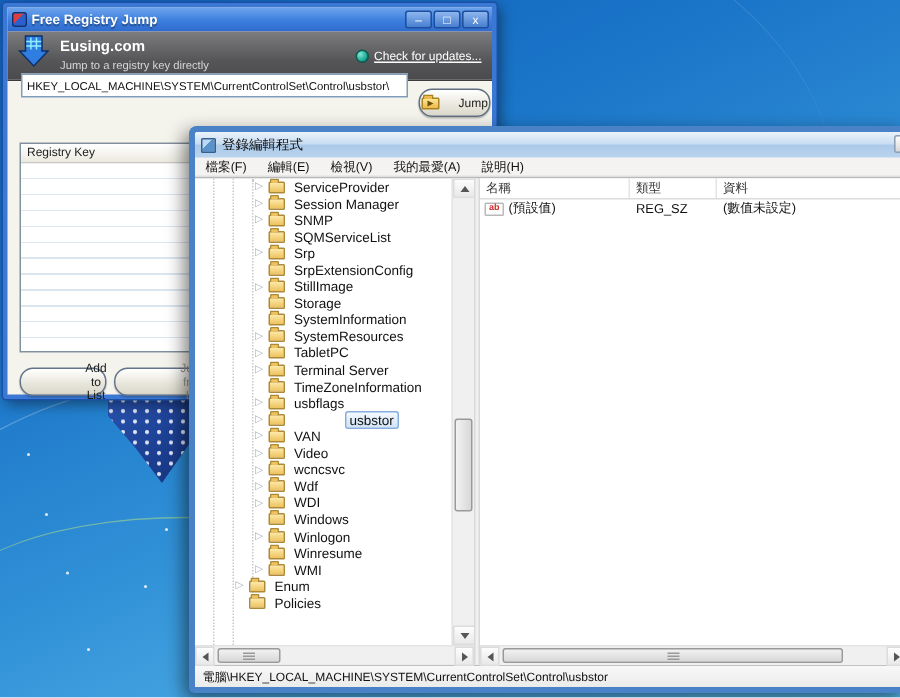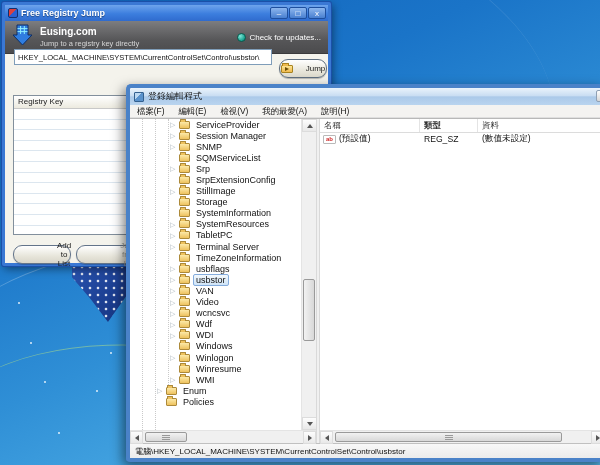--- a/index.html
+++ b/index.html
@@ -35,21 +35,21 @@
     color:#fff; background:linear-gradient(#8db6ee,#487fd0); border:1px solid #1e4f9e; border-radius:2px; }
   .fj-header { height:33px; background:linear-gradient(#7d7d7f,#565658 60%,#4b4b4d);
     display:flex; align-items:center; padding:0 7px; border-bottom:1px solid #3a3a3c; }
   .eusing-icon { flex:none; margin-right:7px; }
   .fj-brandbox { flex:1; line-height:1.25; }
   .fj-brand { color:#fff; font-weight:bold; font-size:10px; }
   .fj-tagline { color:#d6d6d6; font-size:7.5px; }
   .update-wrap { display:flex; align-items:center; gap:3px; }
   .update-icon { width:9px; height:9px; border-radius:50%; flex:none;
     background:radial-gradient(circle at 30% 30%,#7fe8d8,#17a08e 70%,#0c6e60); border:1px solid #0a5a4e; }
-  .update-link { color:#fff; font-size:8px; white-space:nowrap; }
+  .update-link { color:#fff; font-size:8px; text-decoration:underline; white-space:nowrap; }
 
   .fj-address { position:absolute; left:9px; top:44px; width:258px; height:16px;
     border:1px solid #7f9db9; background:#fff; font-size:7.6px; padding:0 3px;
     font-family:"Liberation Sans","DejaVu Sans",sans-serif; color:#111; }
   .fj-jumpbtn { position:absolute; left:274px; top:54px; width:48px; height:19px;
     border:1px solid #5f6f80; border-radius:9px; background:linear-gradient(#ffffff,#e9e7dc 60%,#dcd9cc);
     font-size:8px; color:#222; display:flex; align-items:center; justify-content:center; gap:13px;
     box-shadow:0 1px 1px rgba(0,0,0,.25); }
   .mini-folder { position:relative; width:12px; height:8px; flex:none;
     background:linear-gradient(#fde593,#efb94e); border:1px solid #a8831f; border-radius:1px; }
@@ -101,21 +101,21 @@
   .tree-row { position:relative; height:11.1px; display:flex; align-items:center; padding-left:40px; white-space:nowrap; }
   .tree-row.outer { padding-left:27px; }
   .tree-arrow { width:9px; flex:none; font-size:7px; line-height:9px; color:#a8b2ba; }
   .tree-arrow::before { content:"\25B7"; }
   .tree-row.leaf .tree-arrow { visibility:hidden; }
   .tree-folder { position:relative; width:11px; height:8px; flex:none; margin-right:3px;
     background:linear-gradient(#fce9a8,#eec25e); border:1px solid #ad8a3a; border-radius:1px; }
   .tree-folder::before { content:""; position:absolute; top:-3px; left:0; width:4px; height:2px;
     background:#eec25e; border:1px solid #ad8a3a; border-bottom:none; border-radius:1px 1px 0 0; }
   .tree-label { font-size:9px; color:#111; line-height:10px; padding:0 2px; border:1px solid transparent; }
-  .tree-row.selected .tree-label { background:linear-gradient(#f4f9fd,#cfe4f7); border:1px solid #84acdd; border-radius:2px; }
+  .tree-row.selected .tree-label { background:linear-gradient(#f4f9fd,#cfe4f7); border:1px solid #84acdd; border-radius:2px;margin-left:37px; }
 
   
   .re-vscroll { width:15px; flex:none; background:#f0f0f0; border-left:1px solid #e4e4e4; position:relative; }
   .sb-btn { position:absolute; left:0; width:15px; height:13px; background:linear-gradient(#fdfdfd,#e8e8e8);
     border:1px solid #dcdcdc; display:flex; align-items:center; justify-content:center; }
   .sb-up { top:0; } .sb-down { bottom:0; }
   .tri-up { width:0; height:0; border-left:3px solid transparent; border-right:3px solid transparent; border-bottom:4px solid #555; }
   .tri-down { width:0; height:0; border-left:3px solid transparent; border-right:3px solid transparent; border-top:4px solid #555; }
   .tri-left { width:0; height:0; border-top:3px solid transparent; border-bottom:3px solid transparent; border-right:4px solid #555; }
   .tri-right { width:0; height:0; border-top:3px solid transparent; border-bottom:3px solid transparent; border-left:4px solid #555; }
@@ -128,21 +128,21 @@
   .h-thumb { position:absolute; top:1px; bottom:1px; background:linear-gradient(#f2f2f2,#d8d8d8);
     border:1px solid #9a9a9a; border-radius:2px; display:flex; align-items:center; justify-content:center; }
   .h-thumb::after { content:""; width:8px; border-top:1px solid #999; box-shadow:0 2px 0 #999,0 -2px 0 #999; height:0; }
   .thumb-left-pane { left:15px; width:42px; }
   .thumb-right-pane { left:15px; right:42px; }
 
   .re-splitter { width:4px; flex:none; background:#f0f0f0; border-left:1px solid #d9d9d9; border-right:1px solid #d9d9d9; }
   .re-right { flex:1; display:flex; flex-direction:column; background:#fff; min-width:0; }
   .re-colheaders { height:14px; display:flex; border-bottom:1px solid #dcdcdc; background:#fff; flex:none; }
   .colh { font-size:8.4px; color:#333; padding:1px 4px 0; border-right:1px solid #e4e4e4; white-space:nowrap; overflow:hidden; }
-  .col-name { width:100px; flex:none; } .col-type { width:58px; flex:none;font-weight:bold; } .col-data { flex:1; }
+  .col-name { width:100px; flex:none; } .col-type { width:58px; flex:none; } .col-data { flex:1; }
   .re-values { flex:1; overflow:hidden; }
   .val-row { height:12px; display:flex; align-items:center; }
   .ab-icon { width:13px; height:9px; flex:none; margin:0 3px 0 3px; border:1px solid #b9b9b9; border-radius:1px;
     background:#fff; color:#d02a2a; font-size:6px; font-weight:bold; line-height:7px; text-align:center; }
   .ab-icon::before { content:"ab"; }
   .val-name { width:81px; flex:none; font-size:8.6px; color:#111; white-space:nowrap; overflow:hidden; }
   .val-type { width:58px; flex:none; font-size:8.6px; color:#111; padding-left:4px; white-space:nowrap; }
   .val-data { flex:1; font-size:8.6px; color:#111; padding-left:4px; white-space:nowrap; overflow:hidden; }
 
   .re-statusbar { height:15px; background:linear-gradient(#f8f8f8,#ebebeb); border-top:1px solid #c0c0c0;

